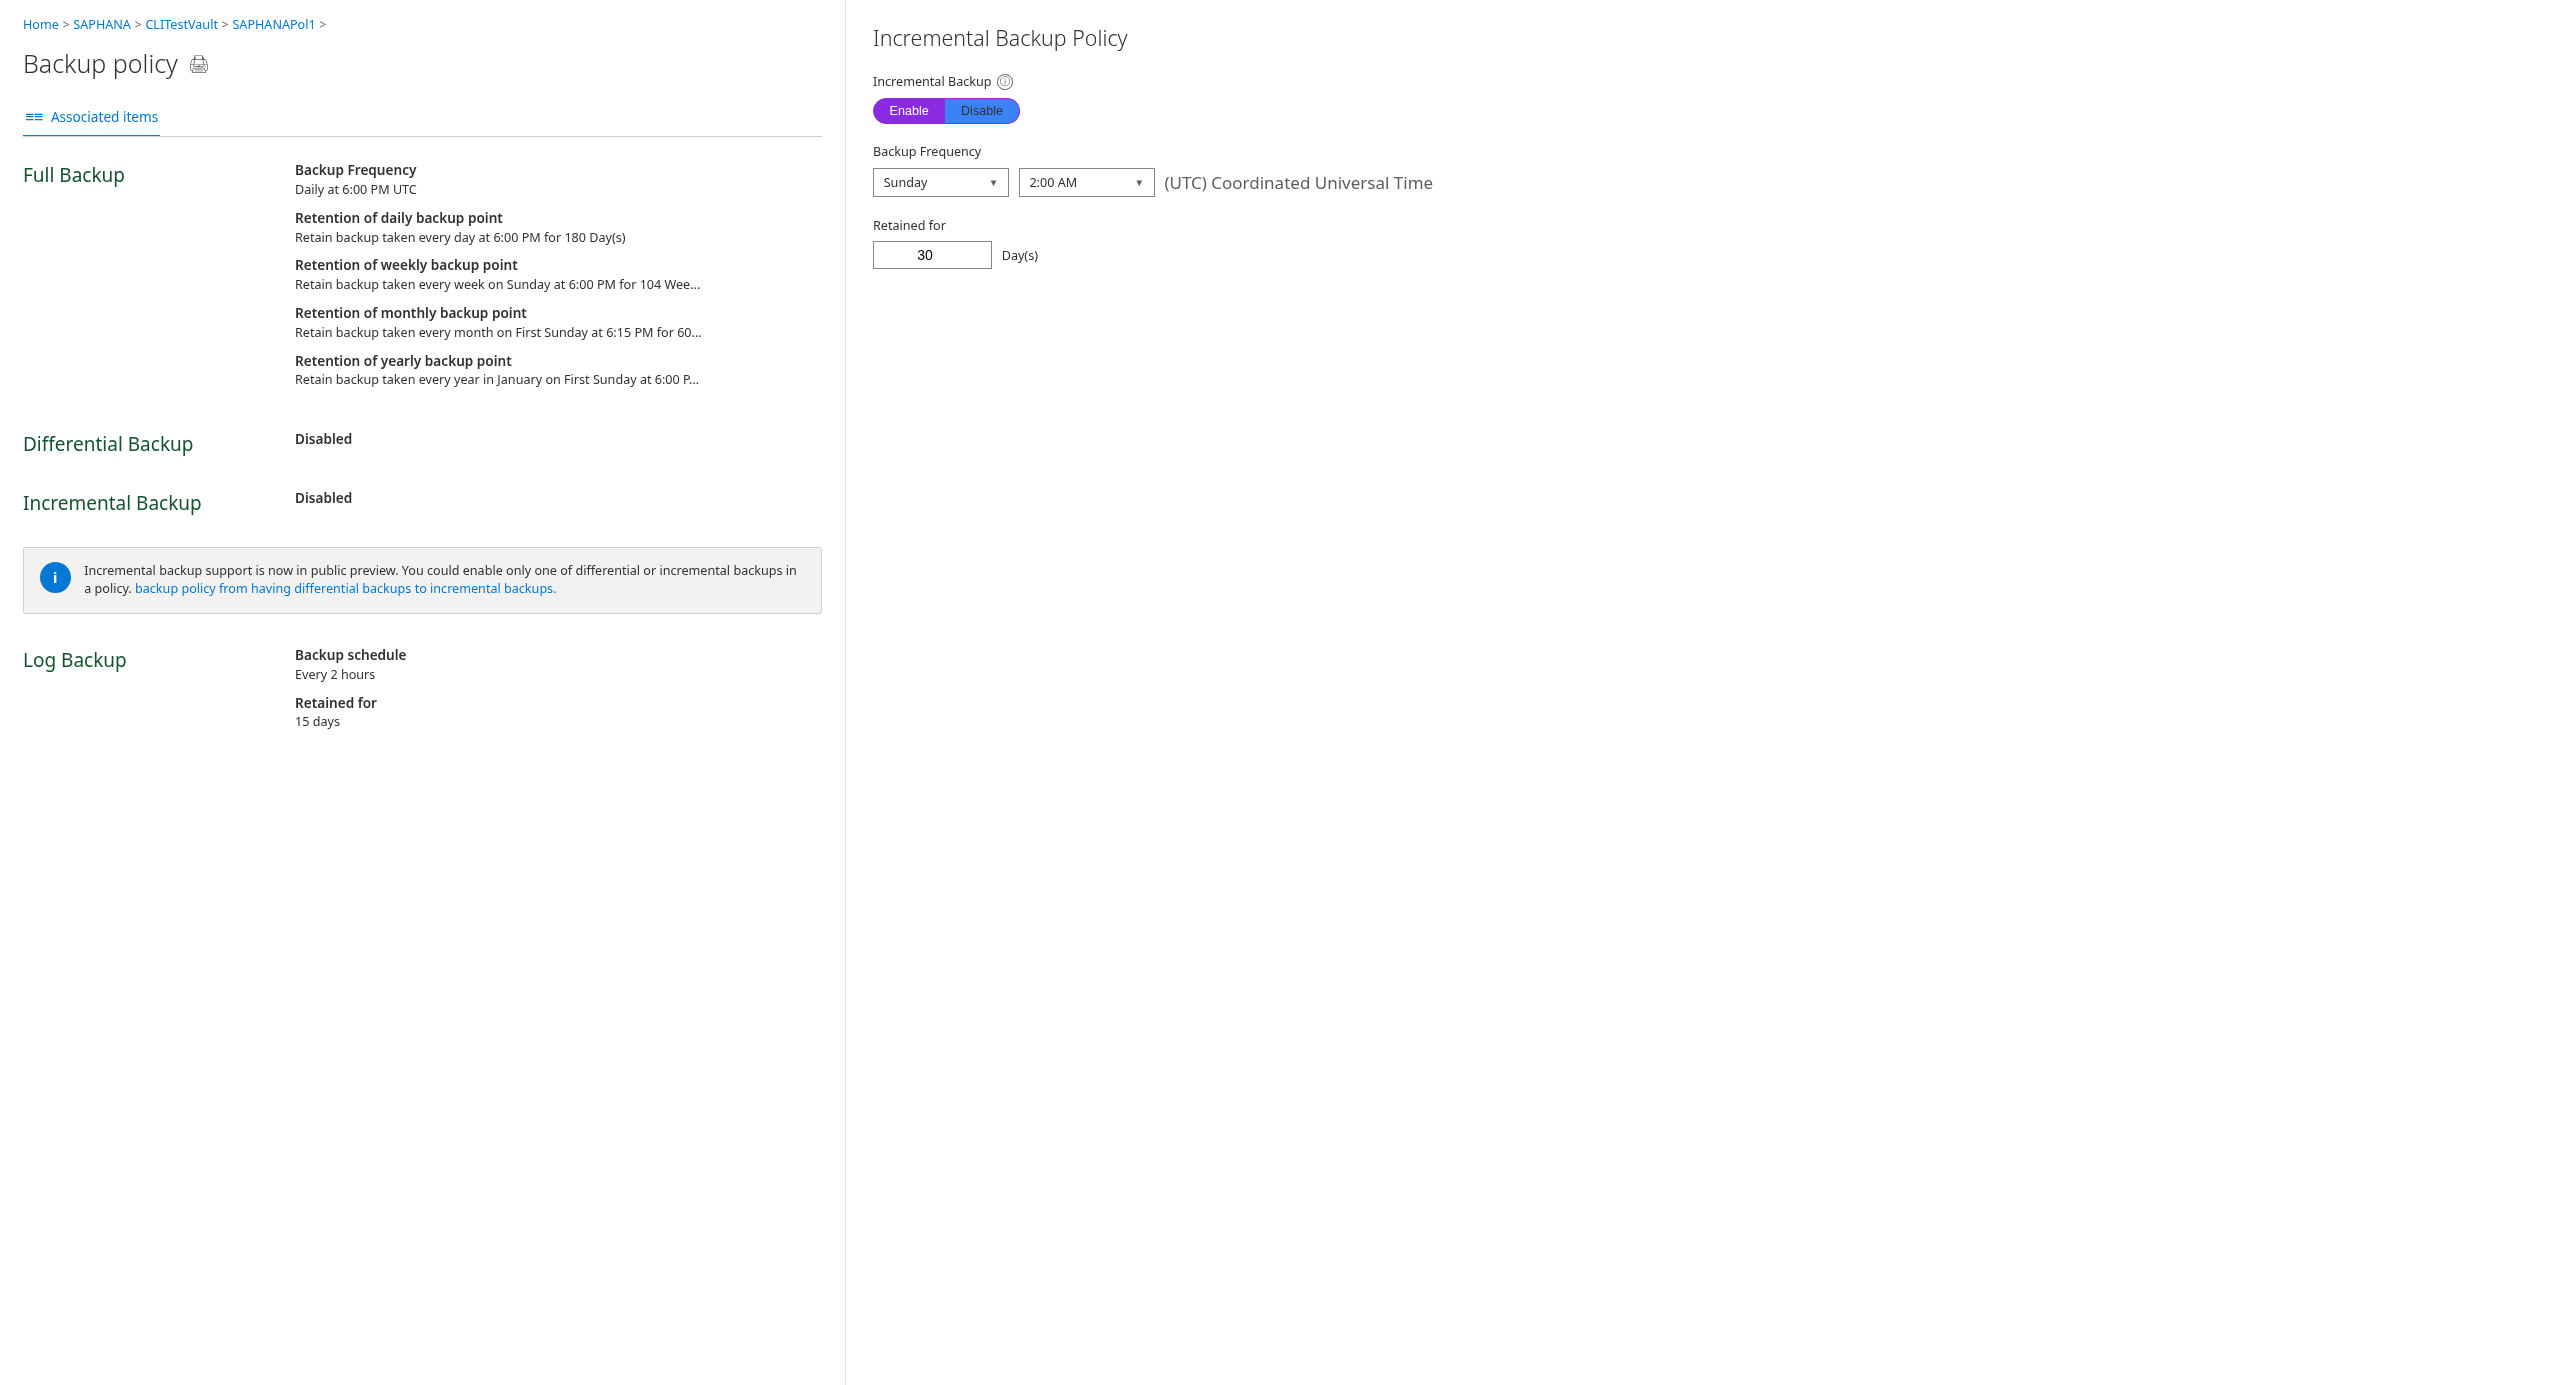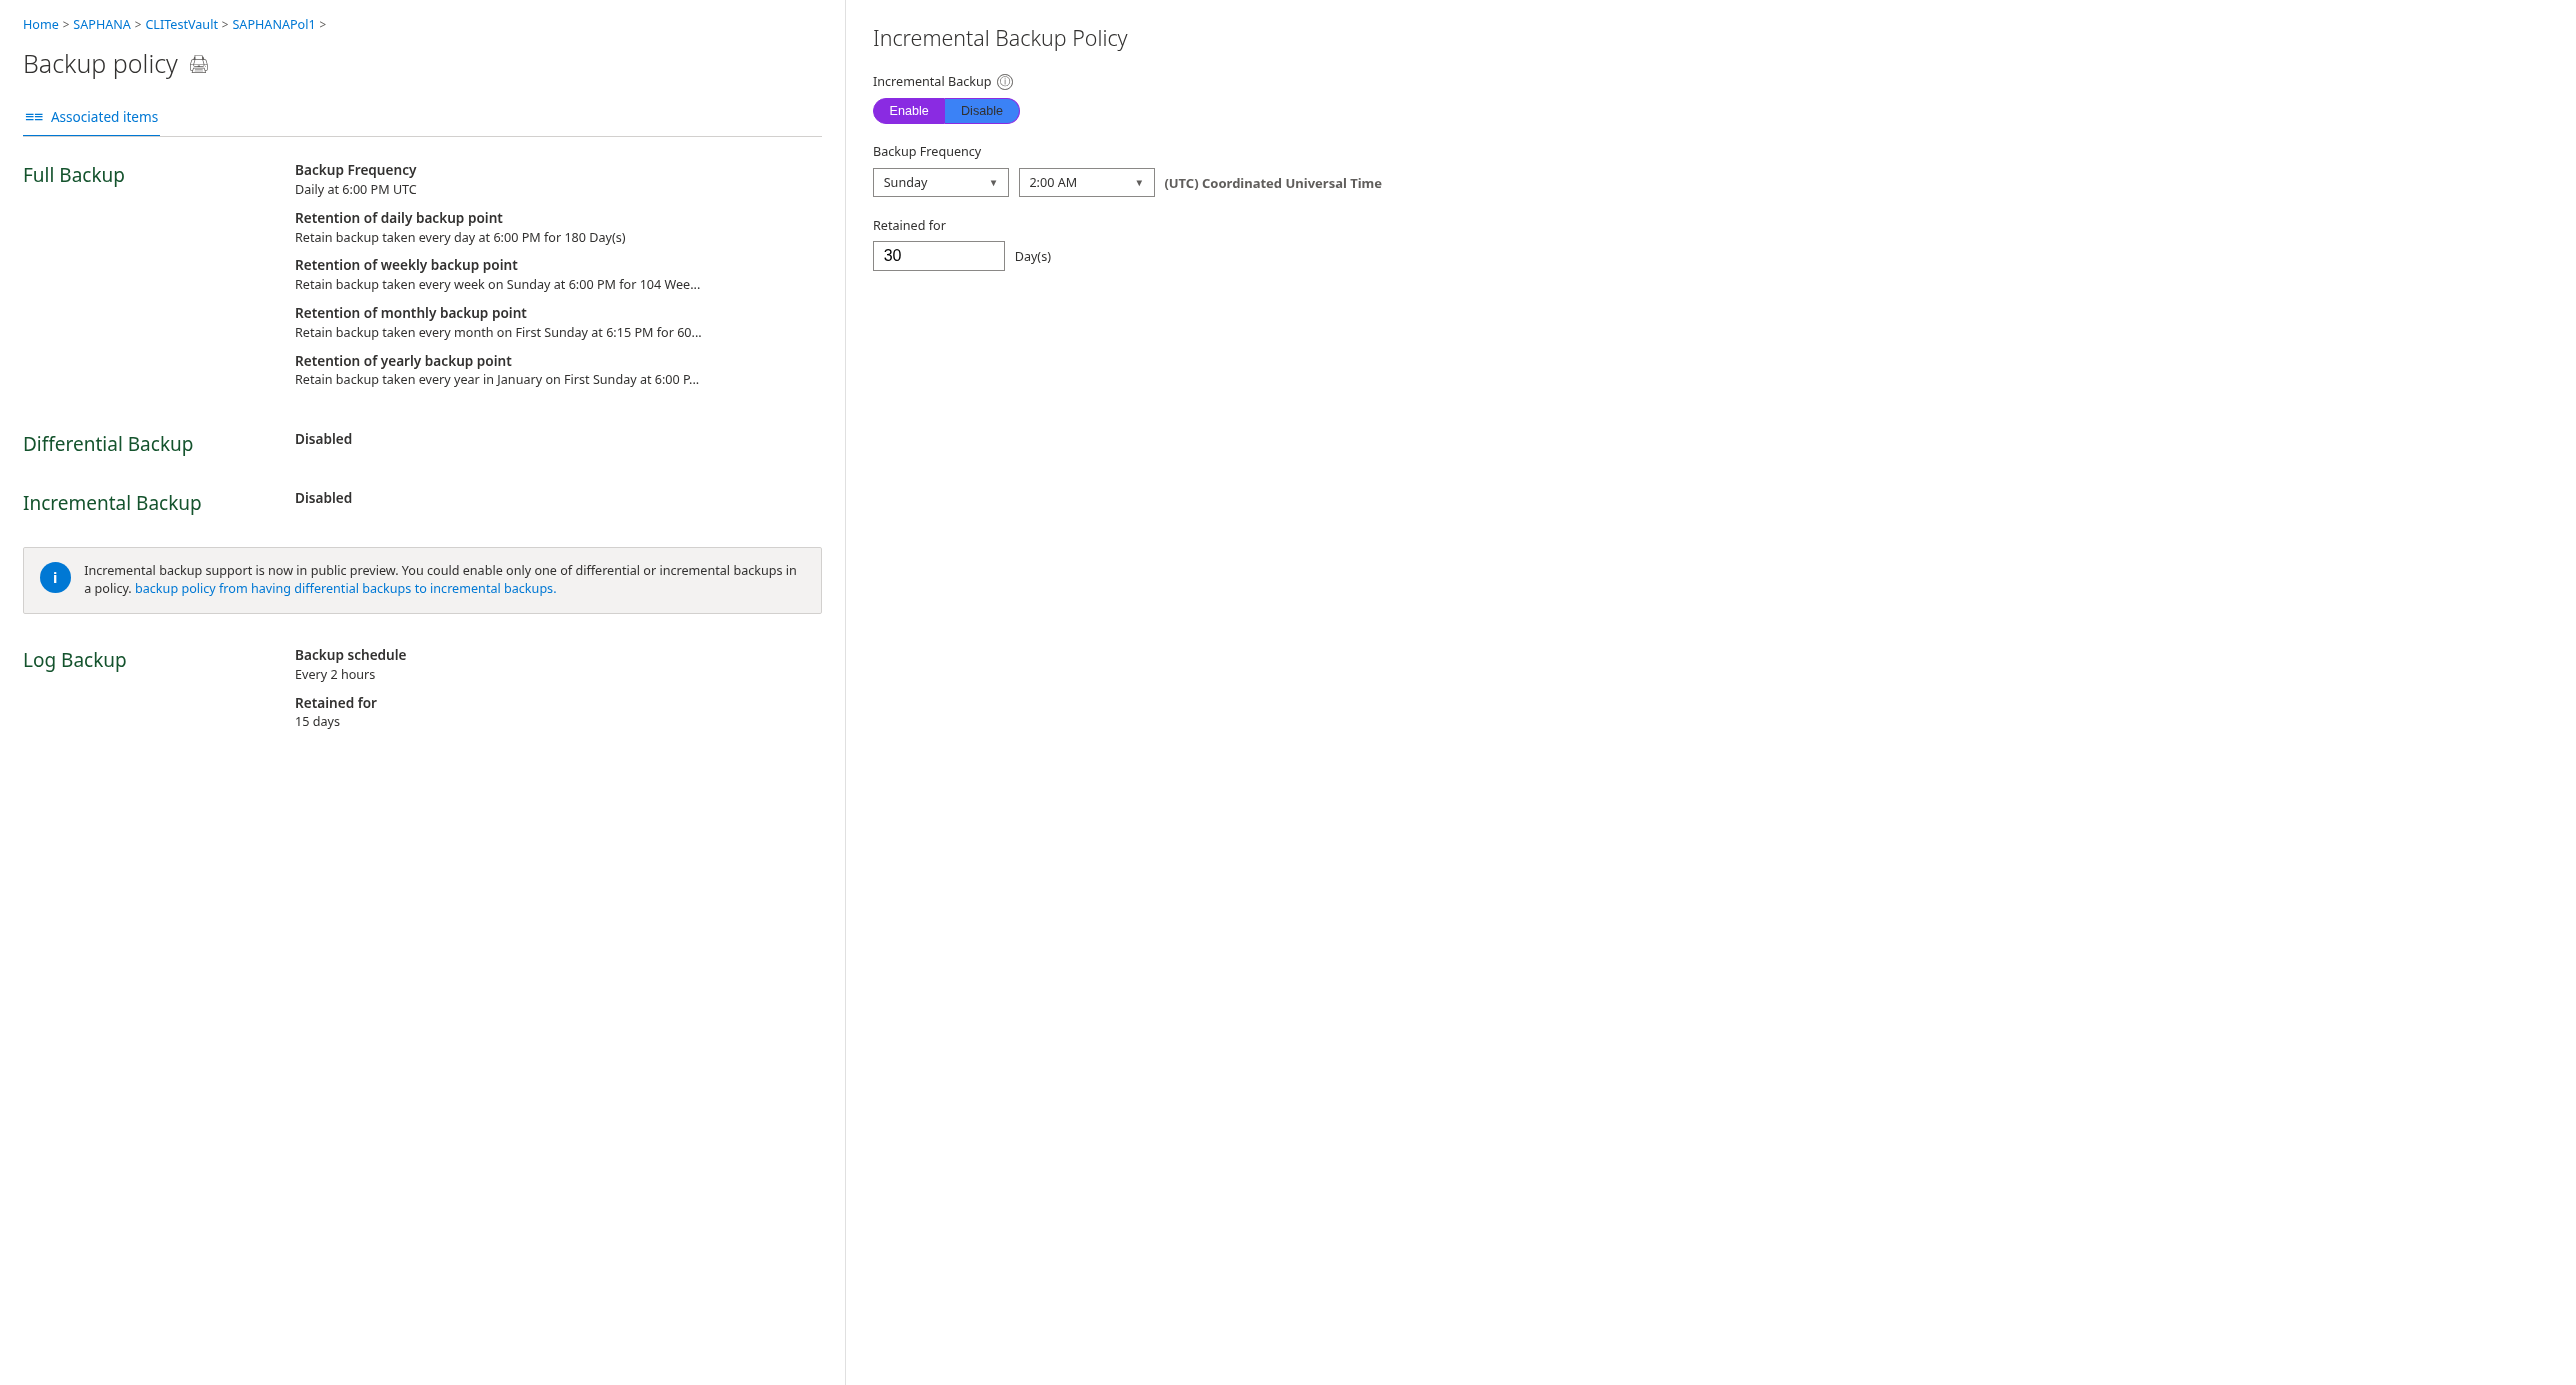--- a/index.html
+++ b/index.html
@@ -44,25 +44,25 @@
     
     .toggle-group { display: flex; align-items: center; gap: 0; }
     .toggle-btn { padding: 4.9px 15.6px; font-size: 12.6px; border: 1px solid #8a2be2; cursor: pointer; }
     .toggle-btn.active { background: #8a2be2; color: #fff; border-radius: 19.5px 0 0 19.5px; }
     .toggle-btn.inactive { background: #3b82f6; color: #323130; border-radius: 0 19.5px 19.5px 0; border-left: none; }
 
     
     .dropdown-row { display: flex; align-items: center; gap: 9.7px; margin-bottom: 15.6px; }
     .dropdown { display: flex; align-items: center; justify-content: space-between; border: 1px solid #8a8886; padding: 4.9px 9.7px; min-width: 136px; background: #fff; cursor: pointer; font-size: 12.6px; }
     .dropdown-arrow { font-size: 9.7px; color: #605e5c; margin-left: 7.8px; }
-    .tz-label { font-size: 13px; color: #605e5c; font-weight: bold; }
+    .tz-label { font-size: 17px; color: #605e5c; }
 
     
     .retained-row { display: flex; align-items: center; gap: 9.7px; }
-    .retained-input { border: 1px solid #8a8886; padding: 4.9px 9.7px; width: 132px; font-size: 16px; outline: none; }
+    .retained-input { border: 1px solid #8a8886; padding: 4.9px 9.7px; width: 119px; font-size: 14px; outline: none; text-align: center; }
     .retained-unit { font-size: 12.6px; color: #323130; }
   </style>
 </head>
 <body>
 
 <div class="left-panel">
 
   <div class="breadcrumb">
     <a>Home</a>
     <span>&gt;</span>

